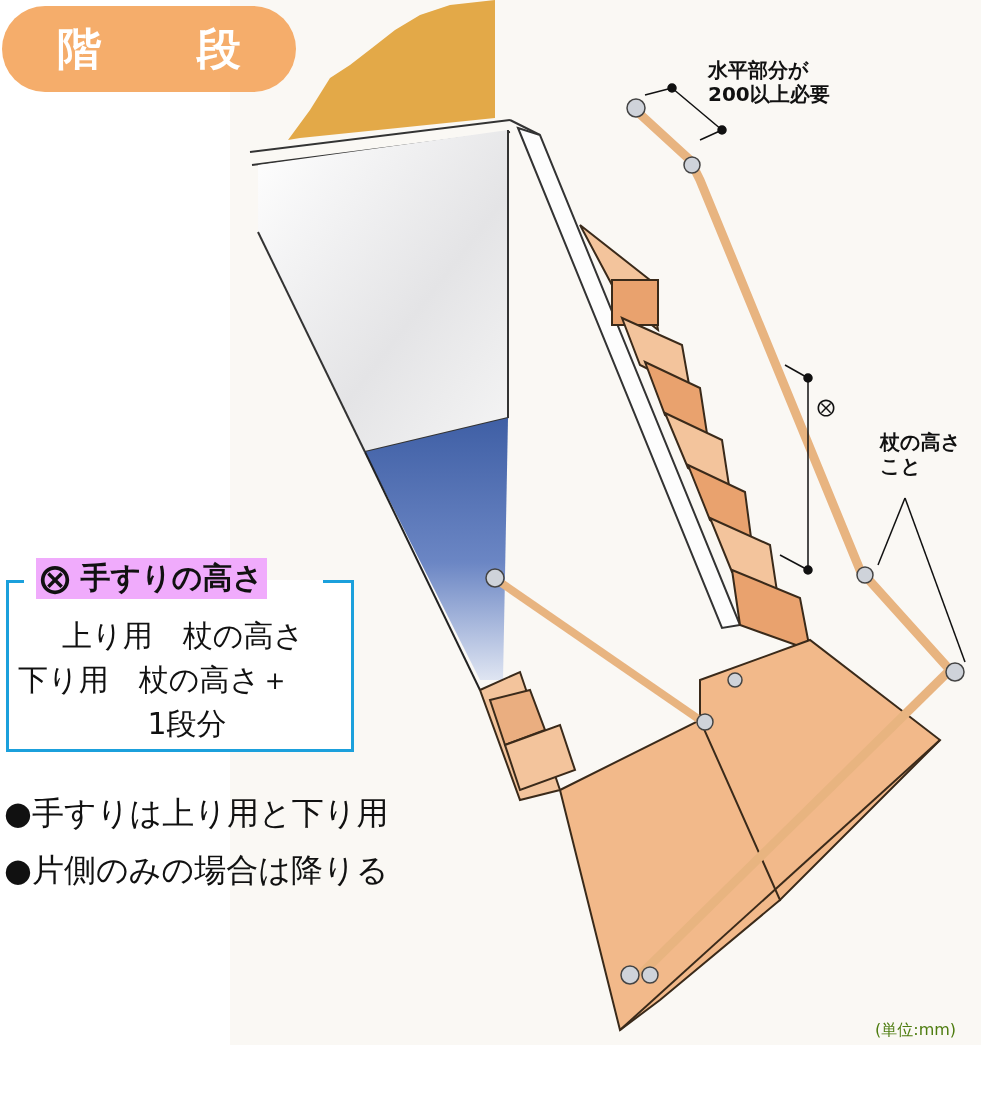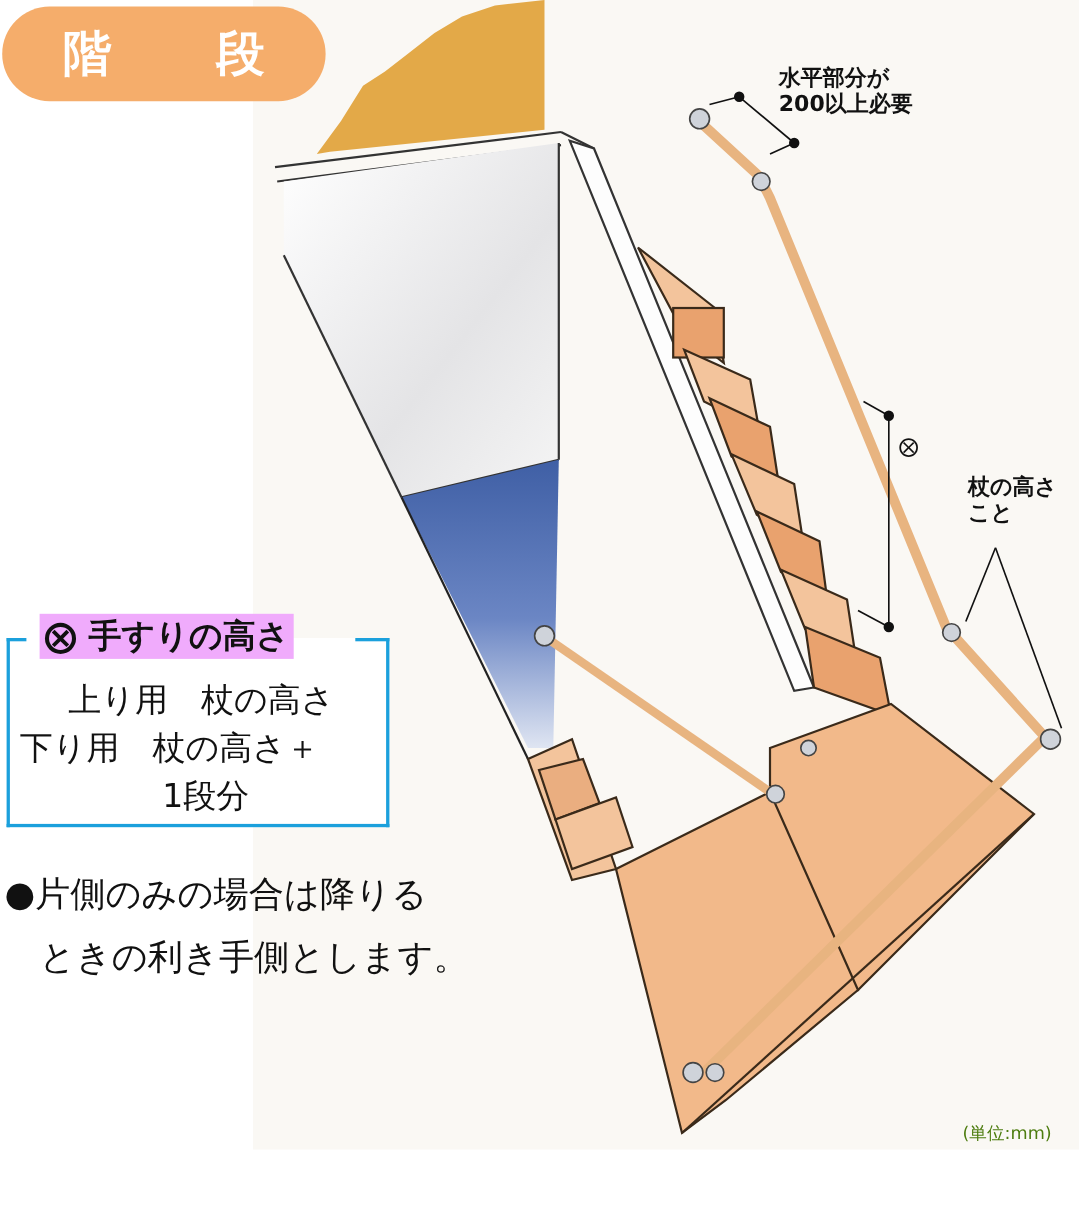--- a/index.html
+++ b/index.html
@@ -150,22 +150,22 @@
 
 <div class="box"></div>
 <div class="box-top-left"></div>
 <div class="box-top-right"></div>
 <div class="box-heading">⨂ 手すりの高さ</div>
 <div class="box-line bl1">上り用　杖の高さ</div>
 <div class="box-line bl2">下り用　杖の高さ＋</div>
 <div class="box-line bl3">　　　　 1段分</div>
 
 <div class="bullets">
+  <div class="row">●手すりは上り用と下り用</div>
   <div class="row">●片側のみの場合は降りる</div>
-  <div class="row">　ときの利き手側とします。</div>
 </div>
 
 <div class="unit">(単位:mm)</div>
 
 <div class="note">
   <div>※転倒・転落を防ぐため、階段などの段差付近や足元が滑りやすい場所では、</div>
   
 </div>
 
 </body></html>

